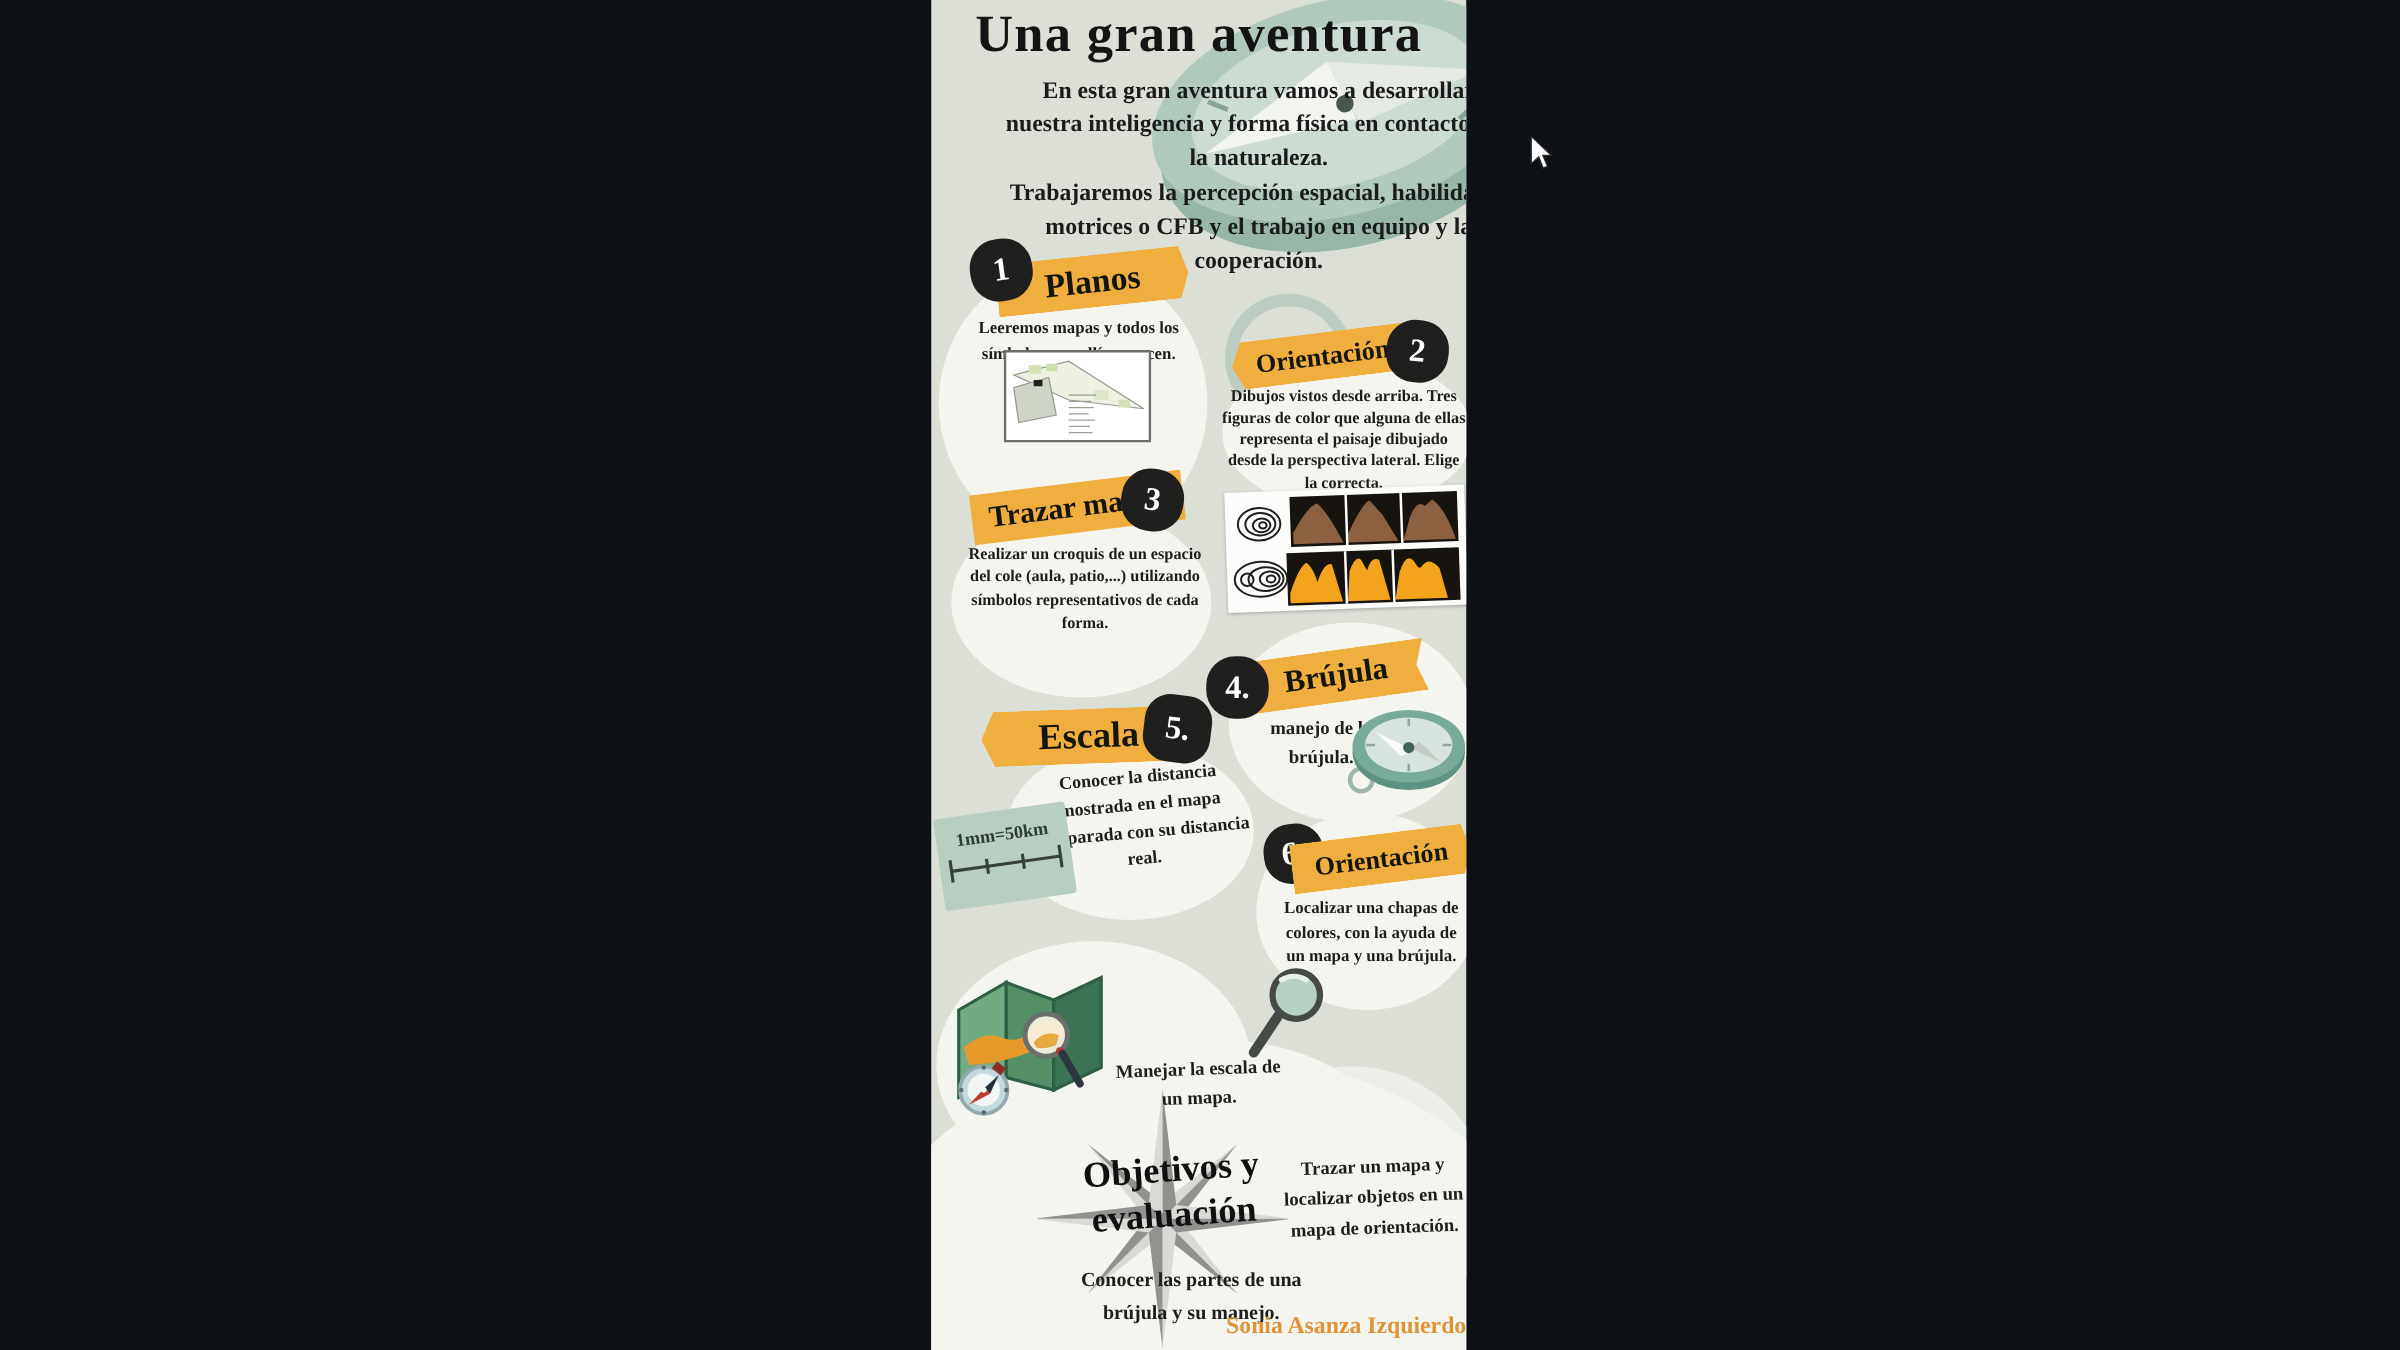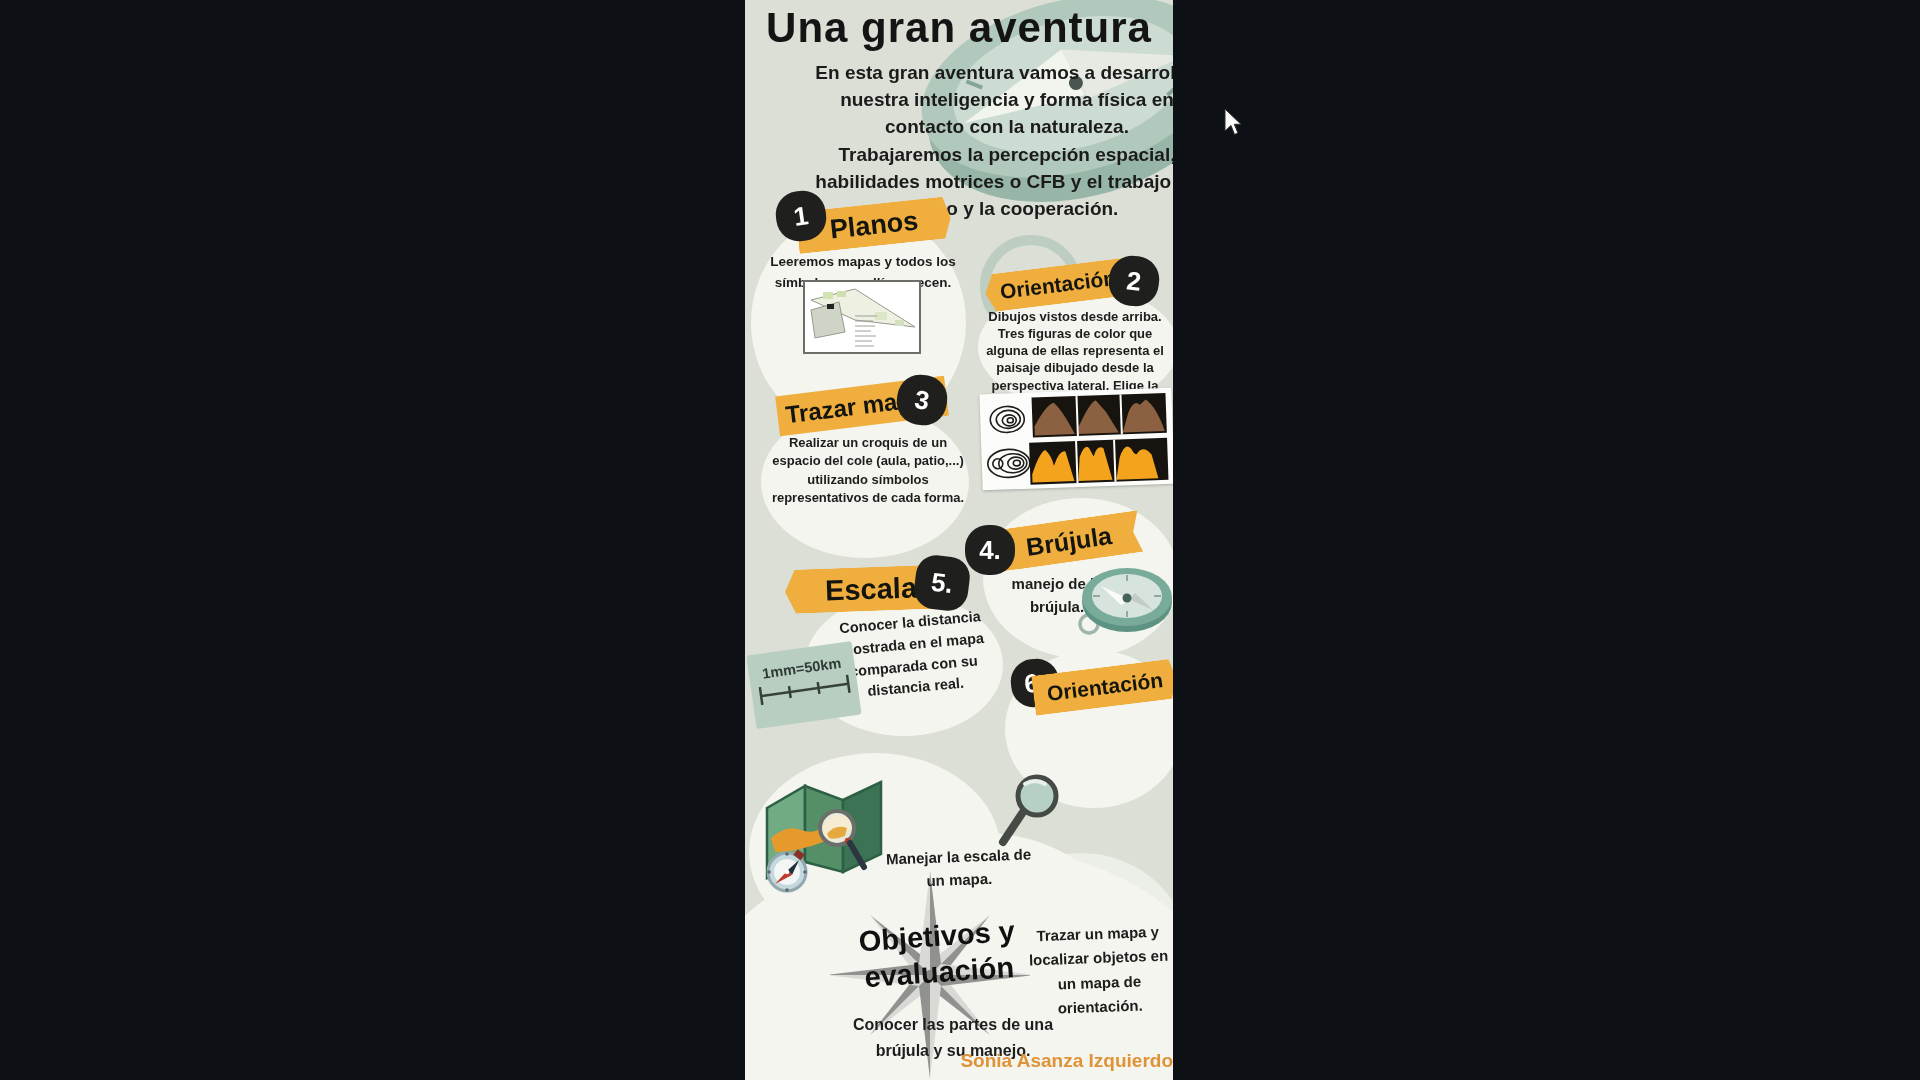--- a/index.html
+++ b/index.html
@@ -1,17 +1,17 @@
 <!DOCTYPE html>
 <html><head>
 <meta charset="utf-8">
 <style>
   html,body{margin:0;padding:0;background:#0d1115;}
   #stage{position:relative;width:1920px;height:1080px;background:#0d1115;overflow:hidden;
-         font-family:Liberation Sans, sans-serif;}
+         font-family:Liberation Serif, serif;}
   #sheet{position:absolute;left:745px;top:0;width:428px;height:1080px;background:#dbdfd6;overflow:hidden;}
   .abs{position:absolute;}
   .blob{position:absolute;background:#f4f5ef;border-radius:50%;}
   .title{position:absolute;left:0;right:0;top:4px;text-align:center;font-size:42px;font-weight:bold;
          color:#141414;letter-spacing:1px;}
   .intro{position:absolute;left:10px;width:408px;text-align:center;font-size:19px;font-weight:bold;
          color:#1b1b1b;line-height:1.42;margin-left:48px;}
   .txt{position:absolute;text-align:center;font-weight:bold;color:#1d1d1d;}
   .banner{position:absolute;background:#efae3e;display:flex;align-items:center;justify-content:center;
           color:#151510;font-weight:bold;}
@@ -179,20 +179,21 @@
         <line x1="94" y1="3" x2="94" y2="21" stroke="#37413c" stroke-width="2.5"></line>
       </svg>
     </div>
 
     <div class="badge" style="left:266px;top:659px;width:48px;height:48px;transform:rotate(-6deg)">
       <span>6.</span>
     </div>
     <div class="banner pt-right" style="left:288px;top:667px;width:144px;height:40px;font-size:21px;transform:rotate(-7deg)">
       <span>Orientación</span>
     </div>
+    <div class="txt" style="left:276px;top:716px;width:152px;font-size:13.5px;line-height:1.45">Localizar una chapas de colores, con la ayuda de un mapa y una brújula.</div>
     <svg class="abs" style="left:250px;top:770px" width="72" height="84" viewBox="0 0 72 84">
       <circle cx="42" cy="26" r="19" fill="#b7d0c4" stroke="#454a47" stroke-width="5"></circle>
       <path d="M30,14 Q40,8 50,14" stroke="#e9f0ea" stroke-width="4" fill="none" stroke-linecap="round"></path>
       <line x1="28" y1="42" x2="8" y2="72" stroke="#454a47" stroke-width="8" stroke-linecap="round"></line>
     </svg>
 
     <svg class="abs" style="left:12px;top:766px" width="132" height="138" viewBox="0 0 132 138">
       <polygon points="10,42 48,20 48,96 10,112" fill="#71ab83" stroke="#2c5f45" stroke-width="2.5"></polygon>
       <polygon points="48,20 86,34 86,106 48,96" fill="#548f68" stroke="#2c5f45" stroke-width="2.5"></polygon>
       <polygon points="86,34 124,16 124,88 86,106" fill="#3c7354" stroke="#2c5f45" stroke-width="2.5"></polygon>

